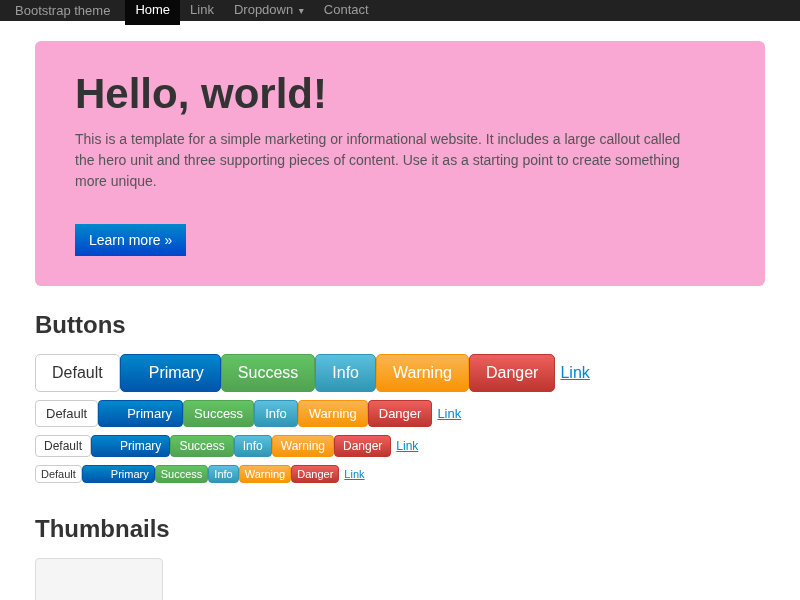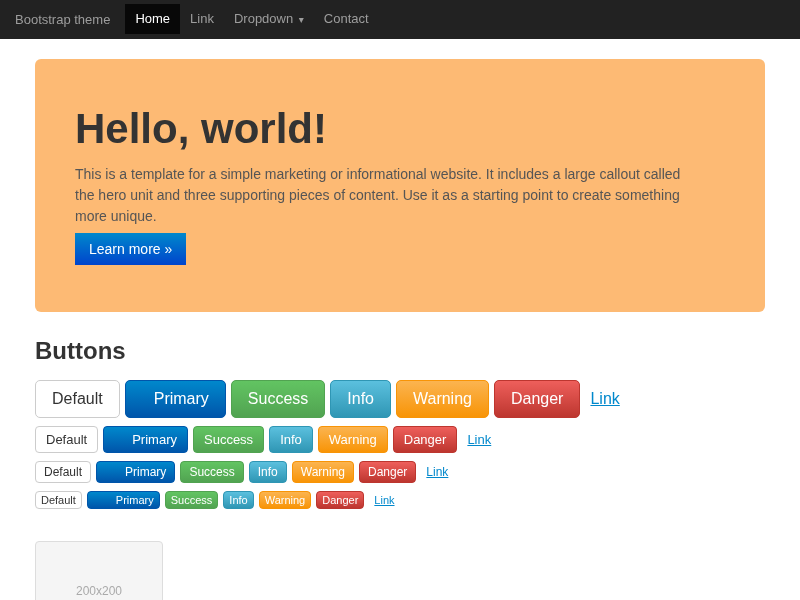--- a/index.html
+++ b/index.html
@@ -1,21 +1,21 @@
 <!DOCTYPE html>
 <html><head>
   <meta charset="utf-8">
   <style>
     * { box-sizing: border-box; margin: 0; padding: 0; }
     body { font-family: "Helvetica Neue", Helvetica, Arial, sans-serif; font-size: 14px; color: #333; background: #fff; }
 
     
     .navbar {
       background-color: #222;
-      height: 39px;
+      height: 21px;
       display: flex;
       align-items: center;
       padding: 0 15px;
     }
     .navbar-brand {
       color: #9d9d9d;
       font-size: 13px;
       margin-right: 15px;
       text-decoration: none;
     }
@@ -44,36 +44,36 @@
 
     
     .main-content {
       max-width: 760px;
       margin: 0 auto;
       padding: 20px 15px;
     }
 
     
     .hero-unit {
-      background-color: #fdba74;
+      background-color: #f9a8d4;
       border-radius: 6px;
-      padding: 47px 40px;
+      padding: 30px 40px;
       margin-bottom: 25px;
     }
     .hero-unit h1 {
       font-size: 42px;
       font-weight: bold;
       color: #333;
       margin-bottom: 12px;
       line-height: 1.1;
     }
     .hero-unit p {
       font-size: 14px;
       color: #555;
-      margin-bottom: 6px;
+      margin-bottom: 32px;
       line-height: 1.5;
       max-width: 620px;
     }
     .btn-learn-more {
       background-color: #0044cc;
       background-image: linear-gradient(to bottom, #0088cc, #0044cc);
       color: #fff;
       border: none;
       border-radius: 0;
       padding: 8px 14px;
@@ -91,21 +91,20 @@
       margin-bottom: 15px;
     }
 
     
     .buttons-section {
       margin-bottom: 32px;
     }
     .button-row {
       display: flex;
       align-items: center;
-      gap: 5px;
       margin-bottom: 8px;
       flex-wrap: wrap;
     }
 
     
     .btn {
       cursor: pointer;
       border-radius: 4px;
       font-weight: normal;
       text-align: center;
@@ -266,18 +265,19 @@
       <button class="btn btn-primary btn-xs">Primary</button>
       <button class="btn btn-success btn-xs">Success</button>
       <button class="btn btn-info btn-xs">Info</button>
       <button class="btn btn-warning btn-xs">Warning</button>
       <button class="btn btn-danger btn-xs">Danger</button>
       <button class="btn btn-link btn-xs">Link</button>
     </div>
   </div>
 
   <div class="thumbnails-section">
+    <h2 class="section-title">Thumbnails</h2>
     <div class="thumbnail-box">
       <span>200x200</span>
     </div>
   </div>
 
 </div>
 
 </body></html>

